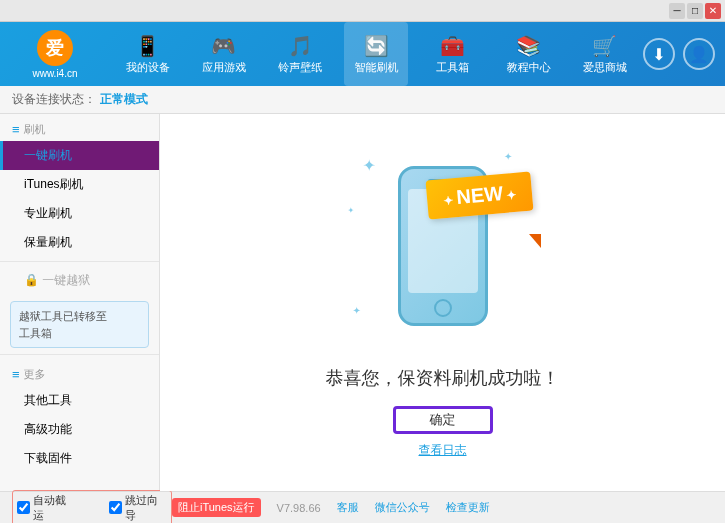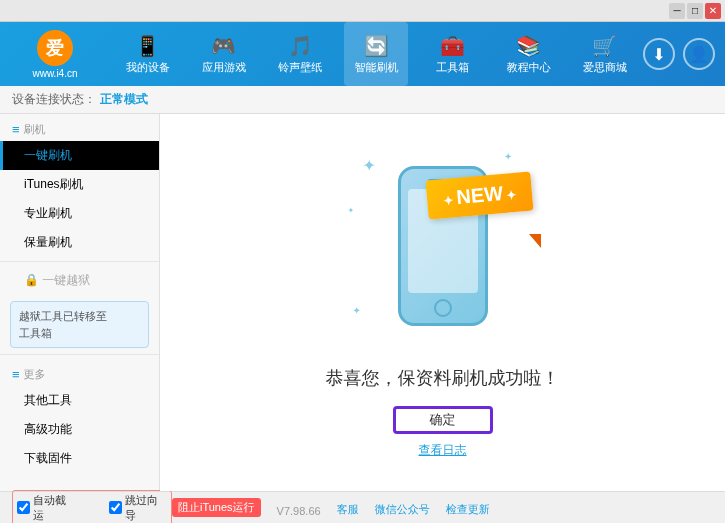--- a/index.html
+++ b/index.html
@@ -123,21 +123,21 @@
       font-size: 11px;
     }
     .sidebar-section-title .icon { margin-right: 4px; font-size: 13px; color: #1a9fe0; }
     .sidebar-item {
       padding: 6px 12px 6px 24px;
       color: #000000;
       cursor: pointer;
       font-size: 12px;
     }
     .sidebar-item.active {
-      background: #000000;
+      background: #701a75;
       color: #1a9fe0;
       border-left: 3px solid #1a9fe0;
       padding-left: 21px;
     }
     .sidebar-divider { height: 1px; background: #e5e5e5; margin: 4px 0; }
     .sidebar-info-box {
       margin: 6px 10px;
       background: #e8f4fd;
       border: 1px solid #b3d9f0;
       border-radius: 4px;
@@ -292,21 +292,21 @@
     }
     .checkbox-label input { cursor: pointer; }
     .device-info {
       flex: 1;
       padding: 0 12px;
     }
     .device-name { color: #1a9fe0; font-weight: bold; font-size: 12px; }
 
     .bottom-right {
       display: flex;
-      align-items: flex-end;
+      align-items: center;
       gap: 16px;
       font-size: 11px;
       color: #666;
     }
     .bottom-link {
       color: #1a9fe0;
       cursor: pointer;
       text-decoration: none;
     }
     .bottom-itunes {

